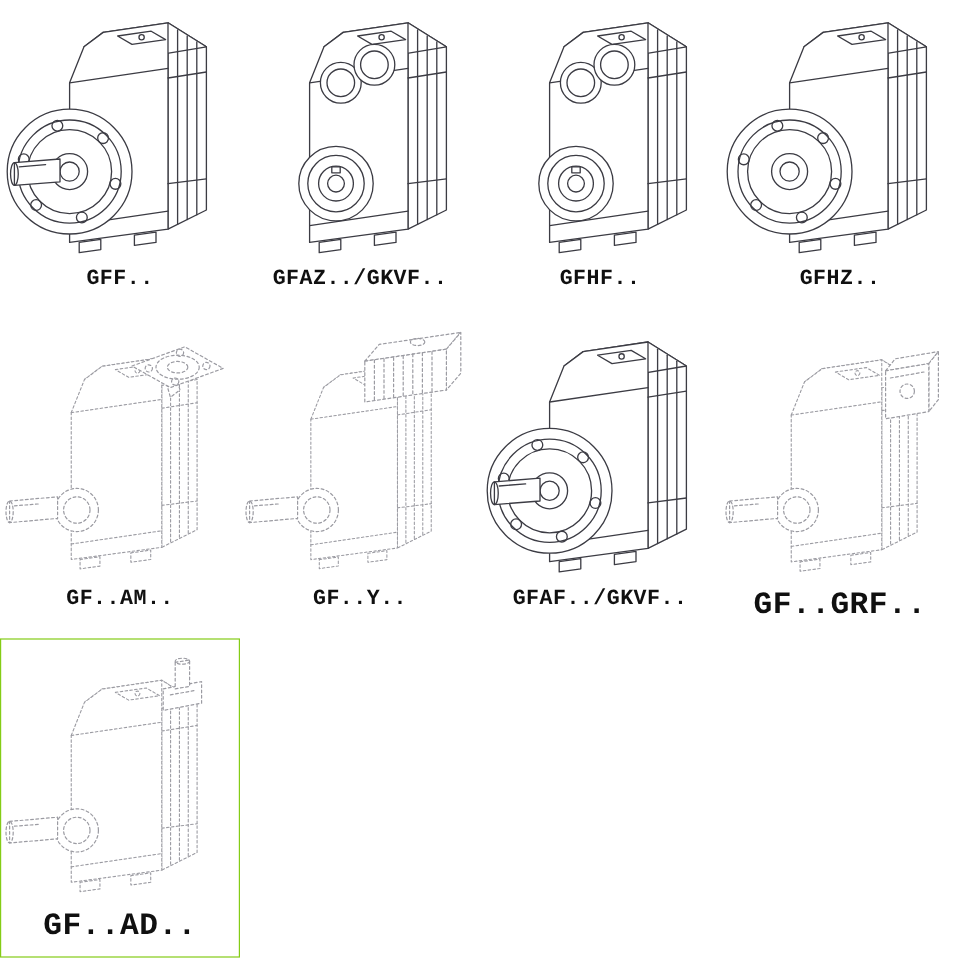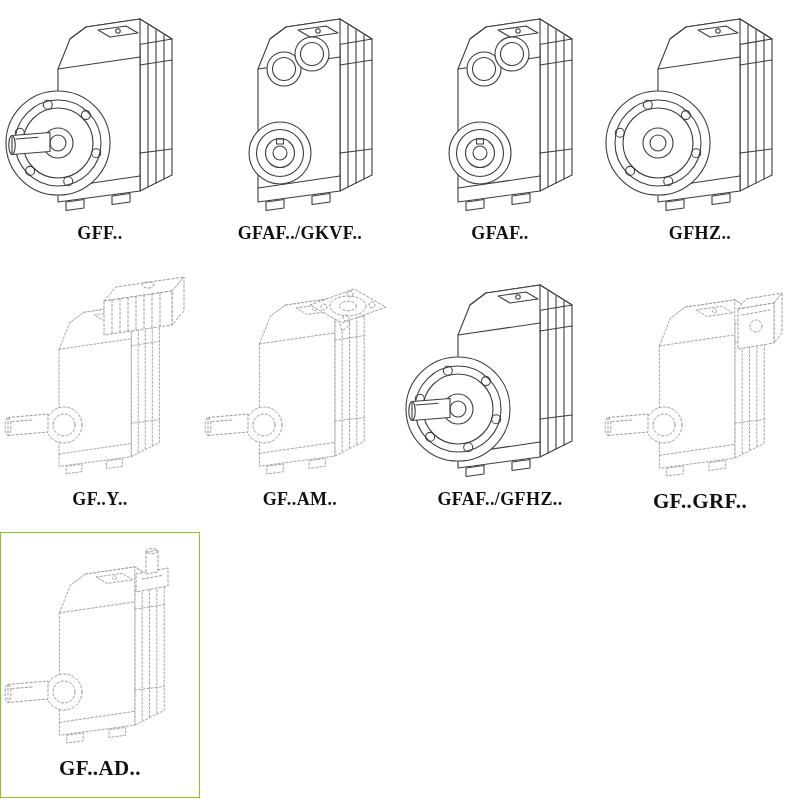--- a/index.html
+++ b/index.html
@@ -6,21 +6,21 @@
     --line-solid:#3c3c44;
     --line-dashed:#9b9ba2;
     --label:#101010;
   }
   html,body{margin:0;padding:0;background:#ffffff;}
   body{width:800px;height:800px;font-family:"Liberation Serif","DejaVu Serif",serif;}
   .grid{
     display:grid;
     grid-template-columns:repeat(4,200px);
     grid-auto-rows:266px;
-    width:800px;height:732px;
+    width:800px;height:732px;font-family:Liberation Mono, monospace;
   }
   .cell{
     display:flex;flex-direction:column;align-items:center;justify-content:flex-start;
     box-sizing:border-box;padding-top:4px;
   }
   .cell.boxed{border:1px solid #84cc16;}
   .fig{width:200px;height:214px;display:block;}
   .fig svg{
     width:200px;height:214px;display:block;
     stroke:var(--line-solid);fill:none;
@@ -28,21 +28,21 @@
   }
   .cell.dashed .fig svg{
     stroke:var(--line-dashed);
     stroke-dasharray:2.3 2.1;
     stroke-width:1;
   }
   .label{
     font-weight:700;font-size:18px;letter-spacing:.4px;color:var(--label);
     text-align:center;line-height:1.1;margin-top:6px;white-space:nowrap;
   }
-  .cell.biglabel .label{font-size:21px;}
+  .cell.biglabel .label{font-size:26px;}
   .defs-holder{position:absolute;width:0;height:0;overflow:hidden;}
 </style>
 </head>
 <body>
 
 <svg class="defs-holder" aria-hidden="true">
   <defs>
     <g id="g-housing">
       <path d="M140,14 L172,34 L172,170 L140,186 Z" fill="#fff"></path>
       <path d="M86,22 L140,14 L172,34 L118,43 Z" fill="#fff"></path>
@@ -154,81 +154,81 @@
   </div>
 
   <div class="cell">
     <div class="fig">
       <svg viewBox="0 0 200 212">
           <use href="#g-housing"></use>
           <use href="#g-bores"></use>
           <use href="#g-hub"></use>
         </svg>
     </div>
-    <div class="label">GFAF../GKVF..</div>
+    <div class="label">GFAZ../GKVF..</div>
   </div>
 
   <div class="cell">
     <div class="fig">
       <svg viewBox="0 0 200 212">
           <use href="#g-housing"></use>
           <use href="#g-bores"></use>
           <use href="#g-hub"></use>
         </svg>
     </div>
-    <div class="label">GFAF..</div>
+    <div class="label">GFHF..</div>
   </div>
 
   <div class="cell">
     <div class="fig">
       <svg viewBox="0 0 200 212">
           <use href="#g-housing"></use>
           <use href="#g-flange"></use>
         </svg>
     </div>
     <div class="label">GFHZ..</div>
   </div>
 
 
 
   <div class="cell dashed">
     <div class="fig">
       <svg viewBox="0 0 200 212">
+        <g transform="translate(6,14) scale(0.92)">
+            <use href="#g-housing"></use>
+          </g>
+        <use href="#g-topflange"></use>
+        <use href="#g-shaftleft"></use>
+      </svg>
+    </div>
+    <div class="label">GF..AM..</div>
+  </div>
+
+  <div class="cell dashed">
+    <div class="fig">
+      <svg viewBox="0 0 200 212">
         <g transform="translate(8,22) scale(0.88)">
             <use href="#g-housing"></use>
           </g>
         <use href="#g-motor"></use>
         <use href="#g-shaftleft"></use>
       </svg>
     </div>
     <div class="label">GF..Y..</div>
-  </div>
-
-  <div class="cell dashed">
-    <div class="fig">
-      <svg viewBox="0 0 200 212">
-        <g transform="translate(6,14) scale(0.92)">
-            <use href="#g-housing"></use>
-          </g>
-        <use href="#g-topflange"></use>
-        <use href="#g-shaftleft"></use>
-      </svg>
-    </div>
-    <div class="label">GF..AM..</div>
   </div>
 
   <div class="cell">
     <div class="fig">
       <svg viewBox="0 0 200 212">
           <use href="#g-housing"></use>
           <use href="#g-flange"></use>
           <use href="#g-shaft"></use>
         </svg>
     </div>
-    <div class="label">GFAF../GFHZ..</div>
+    <div class="label">GFAF../GKVF..</div>
   </div>
 
 
   <div class="cell dashed biglabel">
     <div class="fig">
       <svg viewBox="0 0 200 212">
         <g transform="translate(6,16) scale(0.92)">
             <use href="#g-housing"></use>
           </g>
         <use href="#g-box"></use>

